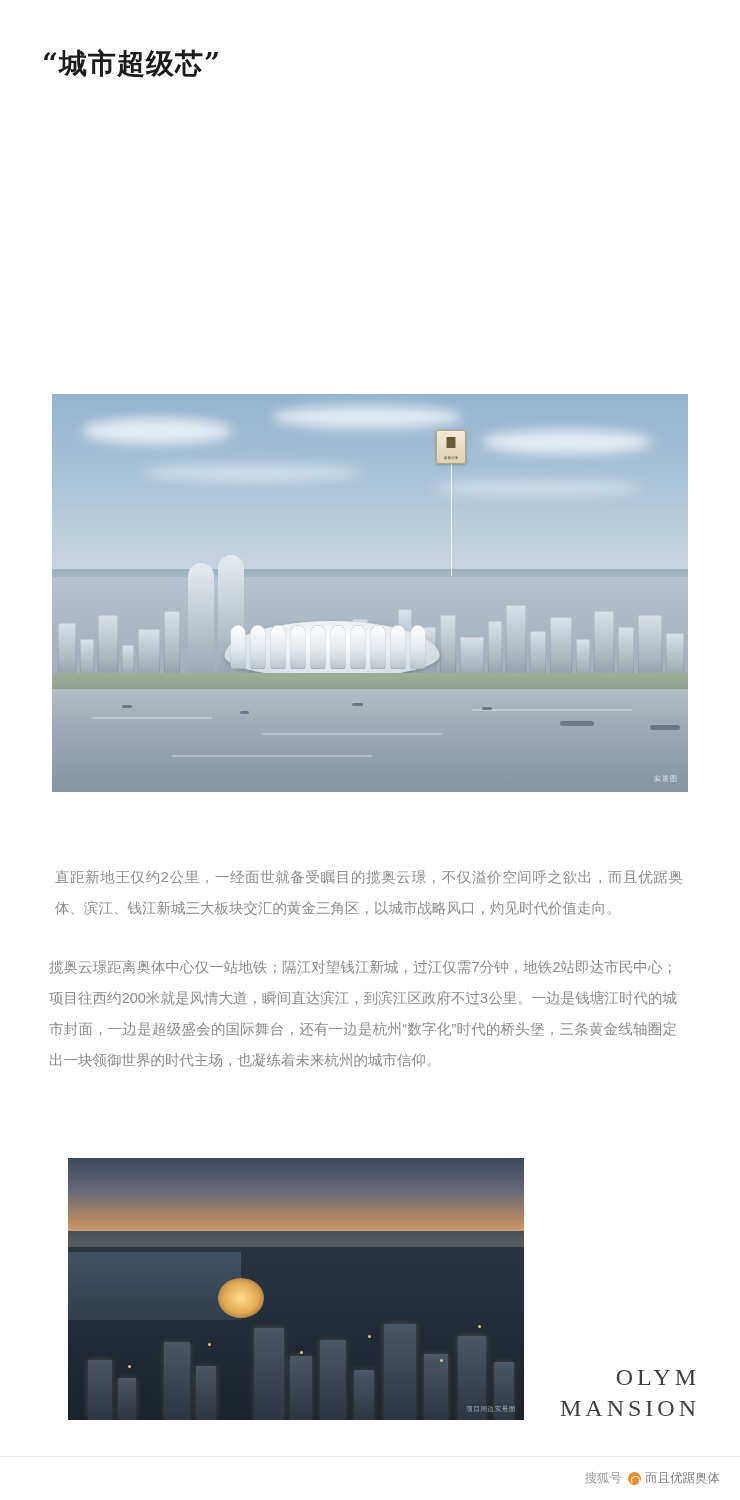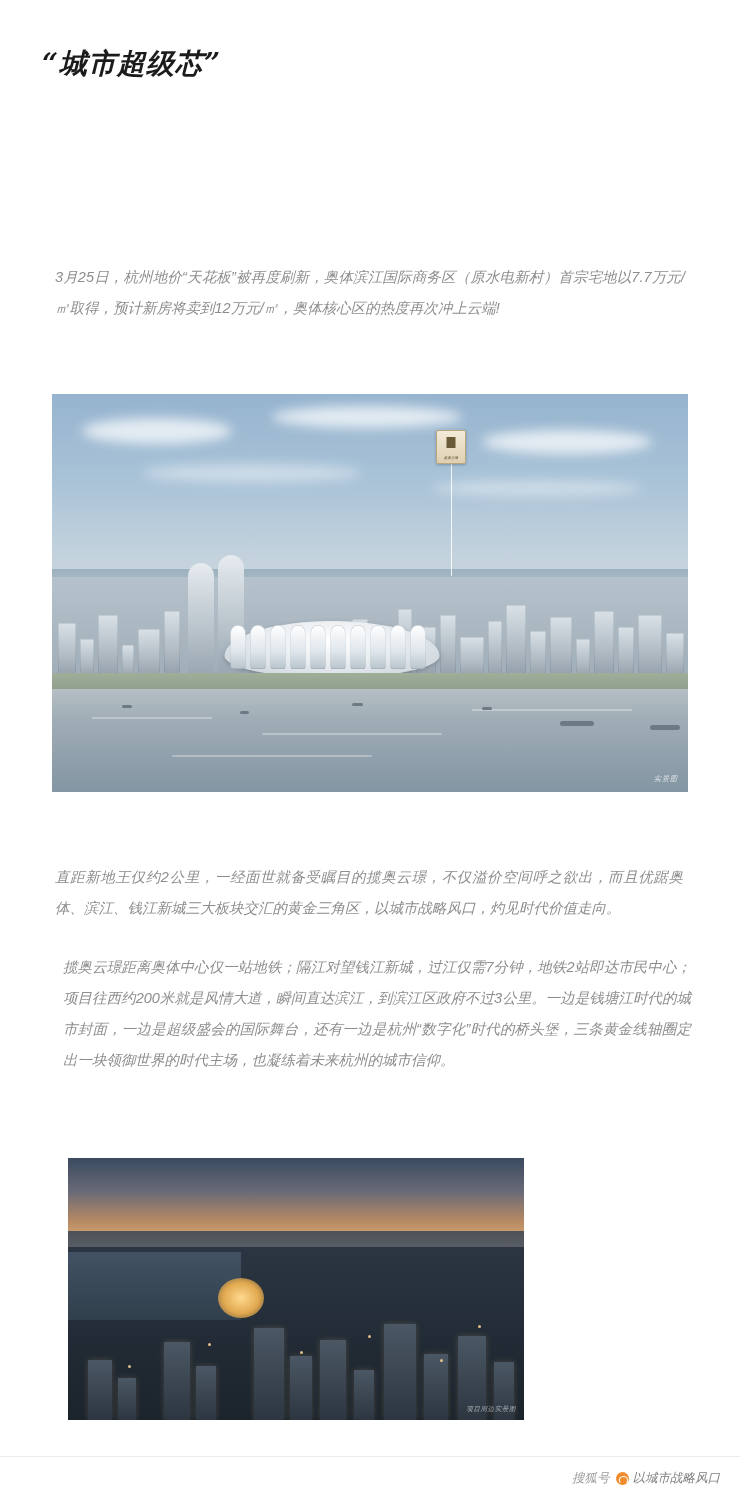--- a/index.html
+++ b/index.html
@@ -8,21 +8,20 @@
     height: 1500px;
     background: #ffffff;
     font-family: "Liberation Sans", "DejaVu Sans", sans-serif;
   }
   .page {
     position: relative;
     width: 740px;
     height: 1500px;
     background: #ffffff;
     overflow: hidden;
-    font-style: italic;
   }
 
   
   .heading {
     position: absolute;
     left: 42px;
     top: 44px;
     width: 620px;
   }
   .heading .line {
@@ -74,21 +73,21 @@
   .para {
     position: absolute;
     color: #8d8d8d;
     font-size: 14.5px;
     line-height: 31px;
     text-align: justify;
     font-family: "Liberation Sans", "DejaVu Sans", sans-serif;
   }
   #intro-para { left: 55px; top: 262px; width: 630px; }
   #body-para-1 { left: 55px; top: 862px; width: 628px; }
-  #body-para-2 { left: 63px; top: 952px; width: 628px; }
+  #body-para-2 { left: 49px; top: 952px; width: 628px; }
 
   
   .photo1 {
     position: absolute;
     left: 52px;
     top: 394px;
     width: 636px;
     height: 398px;
     overflow: hidden;
     background: #9aa7b4;
@@ -299,21 +298,20 @@
 </head>
 <body>
 
 <div class="page">
 
   <div class="heading">
     <div class="line line1">“城市超级芯”</div>
   </div>
 
 
-  <p class="para" id="intro-para">3月25日，杭州地价“天花板”被再度刷新，奥体滨江国际商务区（原水电新村）首宗宅地以7.7万元/㎡取得，预计新房将卖到12万元/㎡，奥体核心区的热度再次冲上云端!</p>
 
   <div class="photo1">
     <div class="p1-sky"></div>
     <div class="cloud c1"></div>
     <div class="cloud c2"></div>
     <div class="cloud c3"></div>
     <div class="cloud c4"></div>
     <div class="cloud c5"></div>
     <div class="p1-hills"></div>
 
@@ -407,22 +405,26 @@
       <div class="light" style="left:232px; top:104px; width:3px; height:3px;"></div>
       <div class="light" style="left:300px; top:88px;  width:3px; height:3px;"></div>
       <div class="light" style="left:372px; top:112px; width:3px; height:3px;"></div>
       <div class="light" style="left:410px; top:78px;  width:3px; height:3px;"></div>
     </div>
     <div class="p2-river"></div>
     <div class="p2-gold"></div>
     <div class="p2-watermark">项目周边实景图</div>
   </div>
 
+  <div class="brandmark">
+    <div class="l1">OLYM</div>
+    <div class="l2">MANSION</div>
+  </div>
 
   <div class="footer">
     <span class="f-label">搜狐号</span>
     <span class="f-badge">
       <span class="sohu-dot"></span>
-      <span>以城市战略风口</span>
+      <span>而且优踞奥体</span>
     </span>
   </div>
 
 </div>
 
 </body></html>

